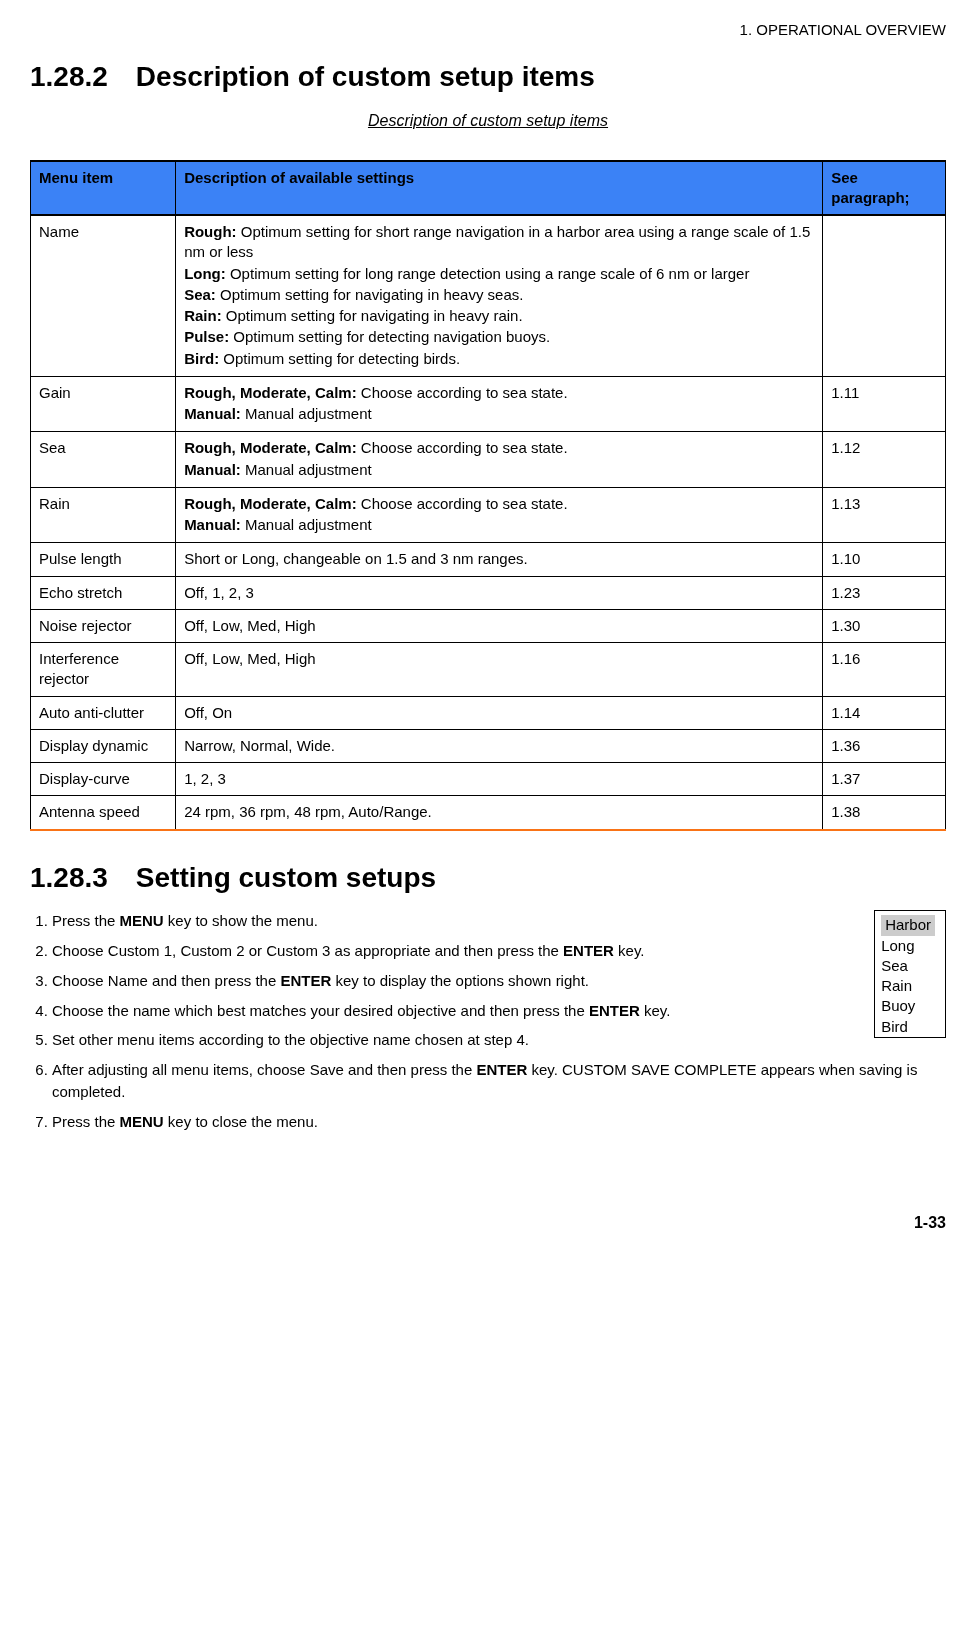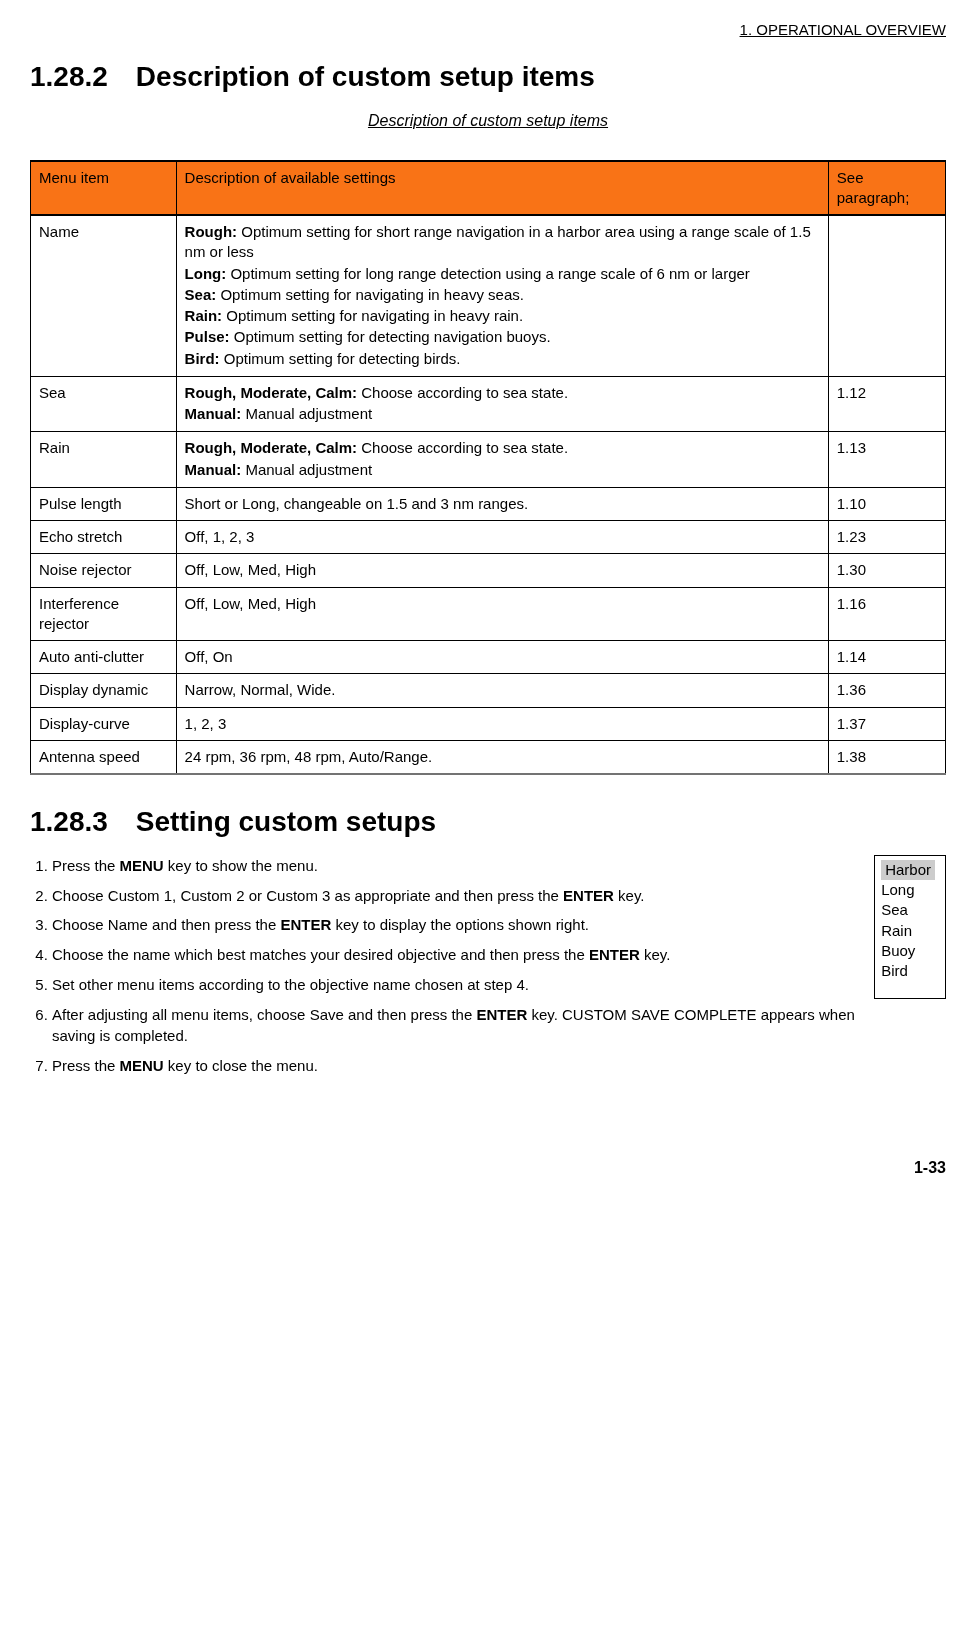--- a/index.html
+++ b/index.html
@@ -7,21 +7,20 @@
     margin: 0;
     padding: 20px 30px 30px 30px;
     color: #000;
     font-size: 15px;
     line-height: 1.35;
   }
   .running-head {
     text-align: right;
     font-size: 15px;
     margin-bottom: 18px;
-    text-decoration: underline;
   }
   h2.section {
     font-size: 28px;
     font-weight: bold;
     margin: 0 0 14px 0;
   }
   .sec-num { display: inline-block; margin-right: 28px; }
   .caption {
     text-align: center;
     text-decoration: underline;
@@ -35,42 +34,42 @@
     margin-bottom: 28px;
   }
   table.setup th, table.setup td {
     border: 1px solid #000;
     padding: 6px 8px;
     vertical-align: top;
     text-align: left;
     font-size: 15px;
   }
   table.setup th {
-    font-weight: normal;
+    font-weight: bold;
     border-top: 2px solid #000;
     border-bottom: 2px solid #000;
-    background: #f97316;
+    background: #3b82f6;
   }
   table.setup tr:last-child td {
-    border-bottom: 2px solid #737373;
+    border-bottom: 2px solid #f97316;
   }
   .desc-line { margin-bottom: 1px; }
   .desc-line b { font-weight: bold; }
   ol.steps {
     padding-left: 22px;
     margin: 0 0 20px 0;
   }
   ol.steps li {
     margin-bottom: 8px;
     line-height: 1.45;
   }
   .options-box {
     float: right;
     border: 1px solid #000;
-    padding: 4px 10px 17px 6px;
+    padding: 4px 10px 0 6px;
     margin: 0 0 8px 14px;
     font-size: 15px;
     line-height: 1.35;
   }
   .options-box .sel {
     background: #ccc;
     padding: 0 4px;
     display: inline-block;
   }
   .page-num {
@@ -106,20 +105,28 @@
           <div class="desc-line"><b>Rough:</b> Optimum setting for short range navigation in a harbor area using a range scale of 1.5 nm or less</div>
           <div class="desc-line"><b>Long:</b> Optimum setting for long range detection using a range scale of 6 nm or larger</div>
           <div class="desc-line"><b>Sea:</b> Optimum setting for navigating in heavy seas.</div>
           <div class="desc-line"><b>Rain:</b> Optimum setting for navigating in heavy rain.</div>
           <div class="desc-line"><b>Pulse:</b> Optimum setting for detecting navigation buoys.</div>
           <div class="desc-line"><b>Bird:</b> Optimum setting for detecting birds.</div>
         </td>
         <td></td>
       </tr>
       <tr>
+        <td>Gain</td>
+        <td>
+          <div class="desc-line"><b>Rough, Moderate, Calm:</b> Choose according to sea state.</div>
+          <div class="desc-line"><b>Manual:</b> Manual adjustment</div>
+        </td>
+        <td>1.11</td>
+      </tr>
+      <tr>
         <td>Sea</td>
         <td>
           <div class="desc-line"><b>Rough, Moderate, Calm:</b> Choose according to sea state.</div>
           <div class="desc-line"><b>Manual:</b> Manual adjustment</div>
         </td>
         <td>1.12</td>
       </tr>
       <tr>
         <td>Rain</td>
         <td>

